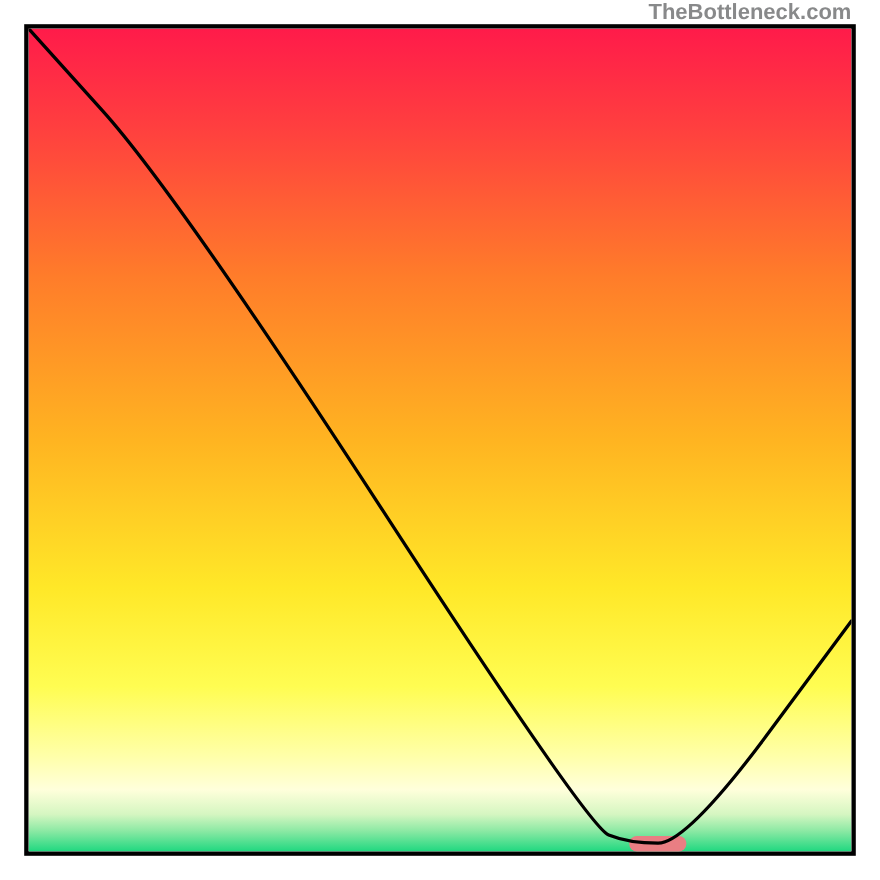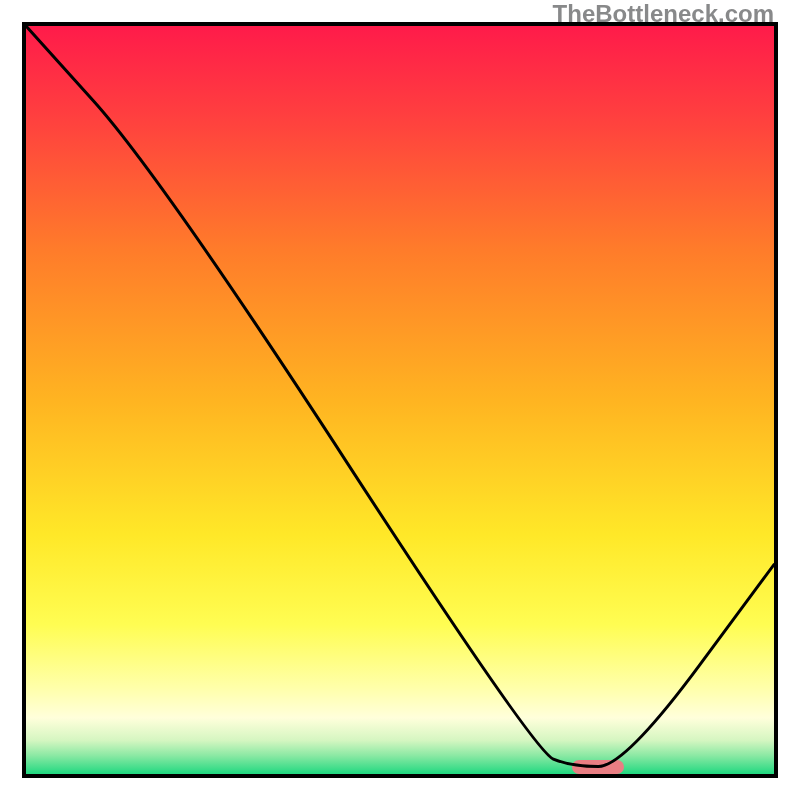--- a/index.html
+++ b/index.html
@@ -38,21 +38,21 @@
     top: 0;
     left: 0;
     width: 100%;
     height: 100%;
   }
   .watermark {
     position: absolute;
     top: 0px;
     right: 26px;
     font-family: Arial, Helvetica, sans-serif;
-    font-size: 24px;
+    font-size: 20px;
     font-weight: bold;
     color: #88898a;
     letter-spacing: 0px;
   }
   .marker {
     position: absolute;
     background: #e97e83;
     border-radius: 8px;
   }
 </style>

